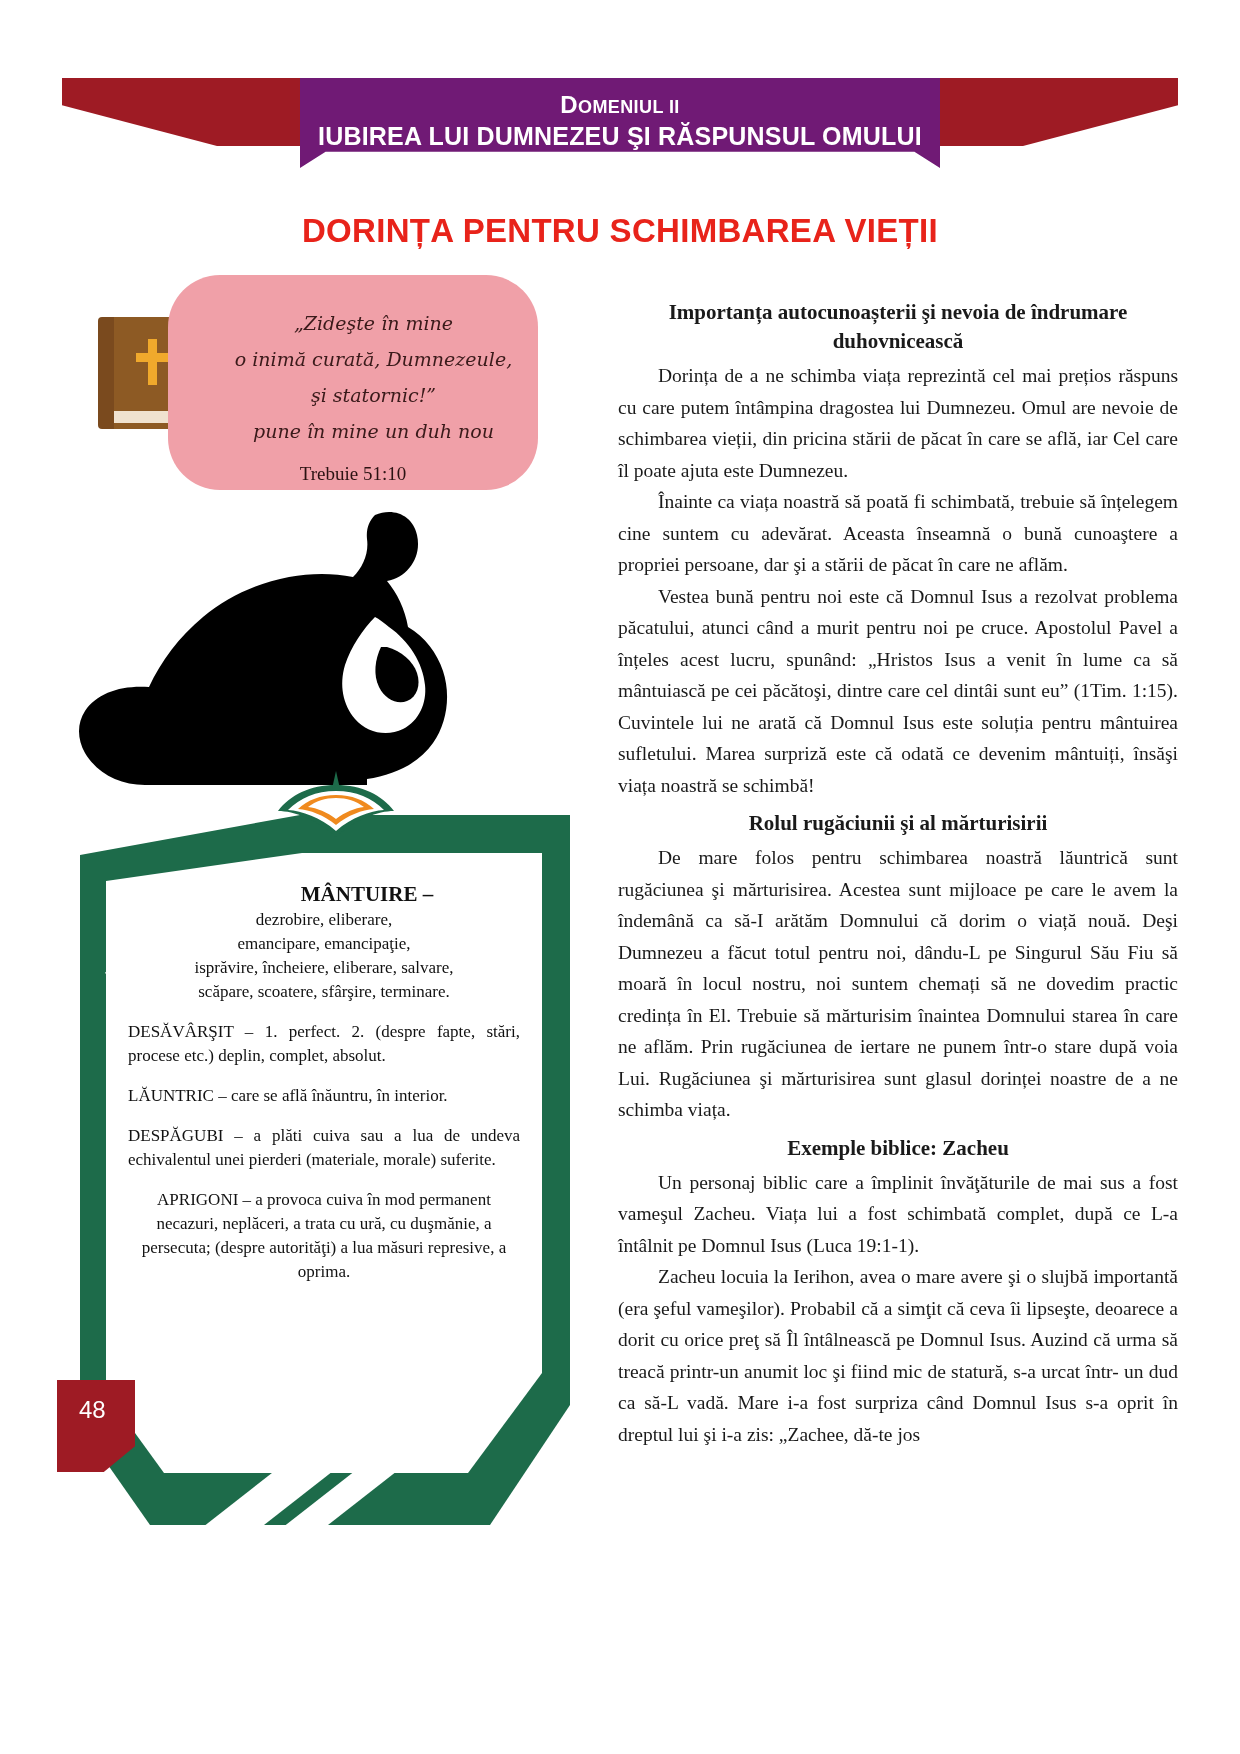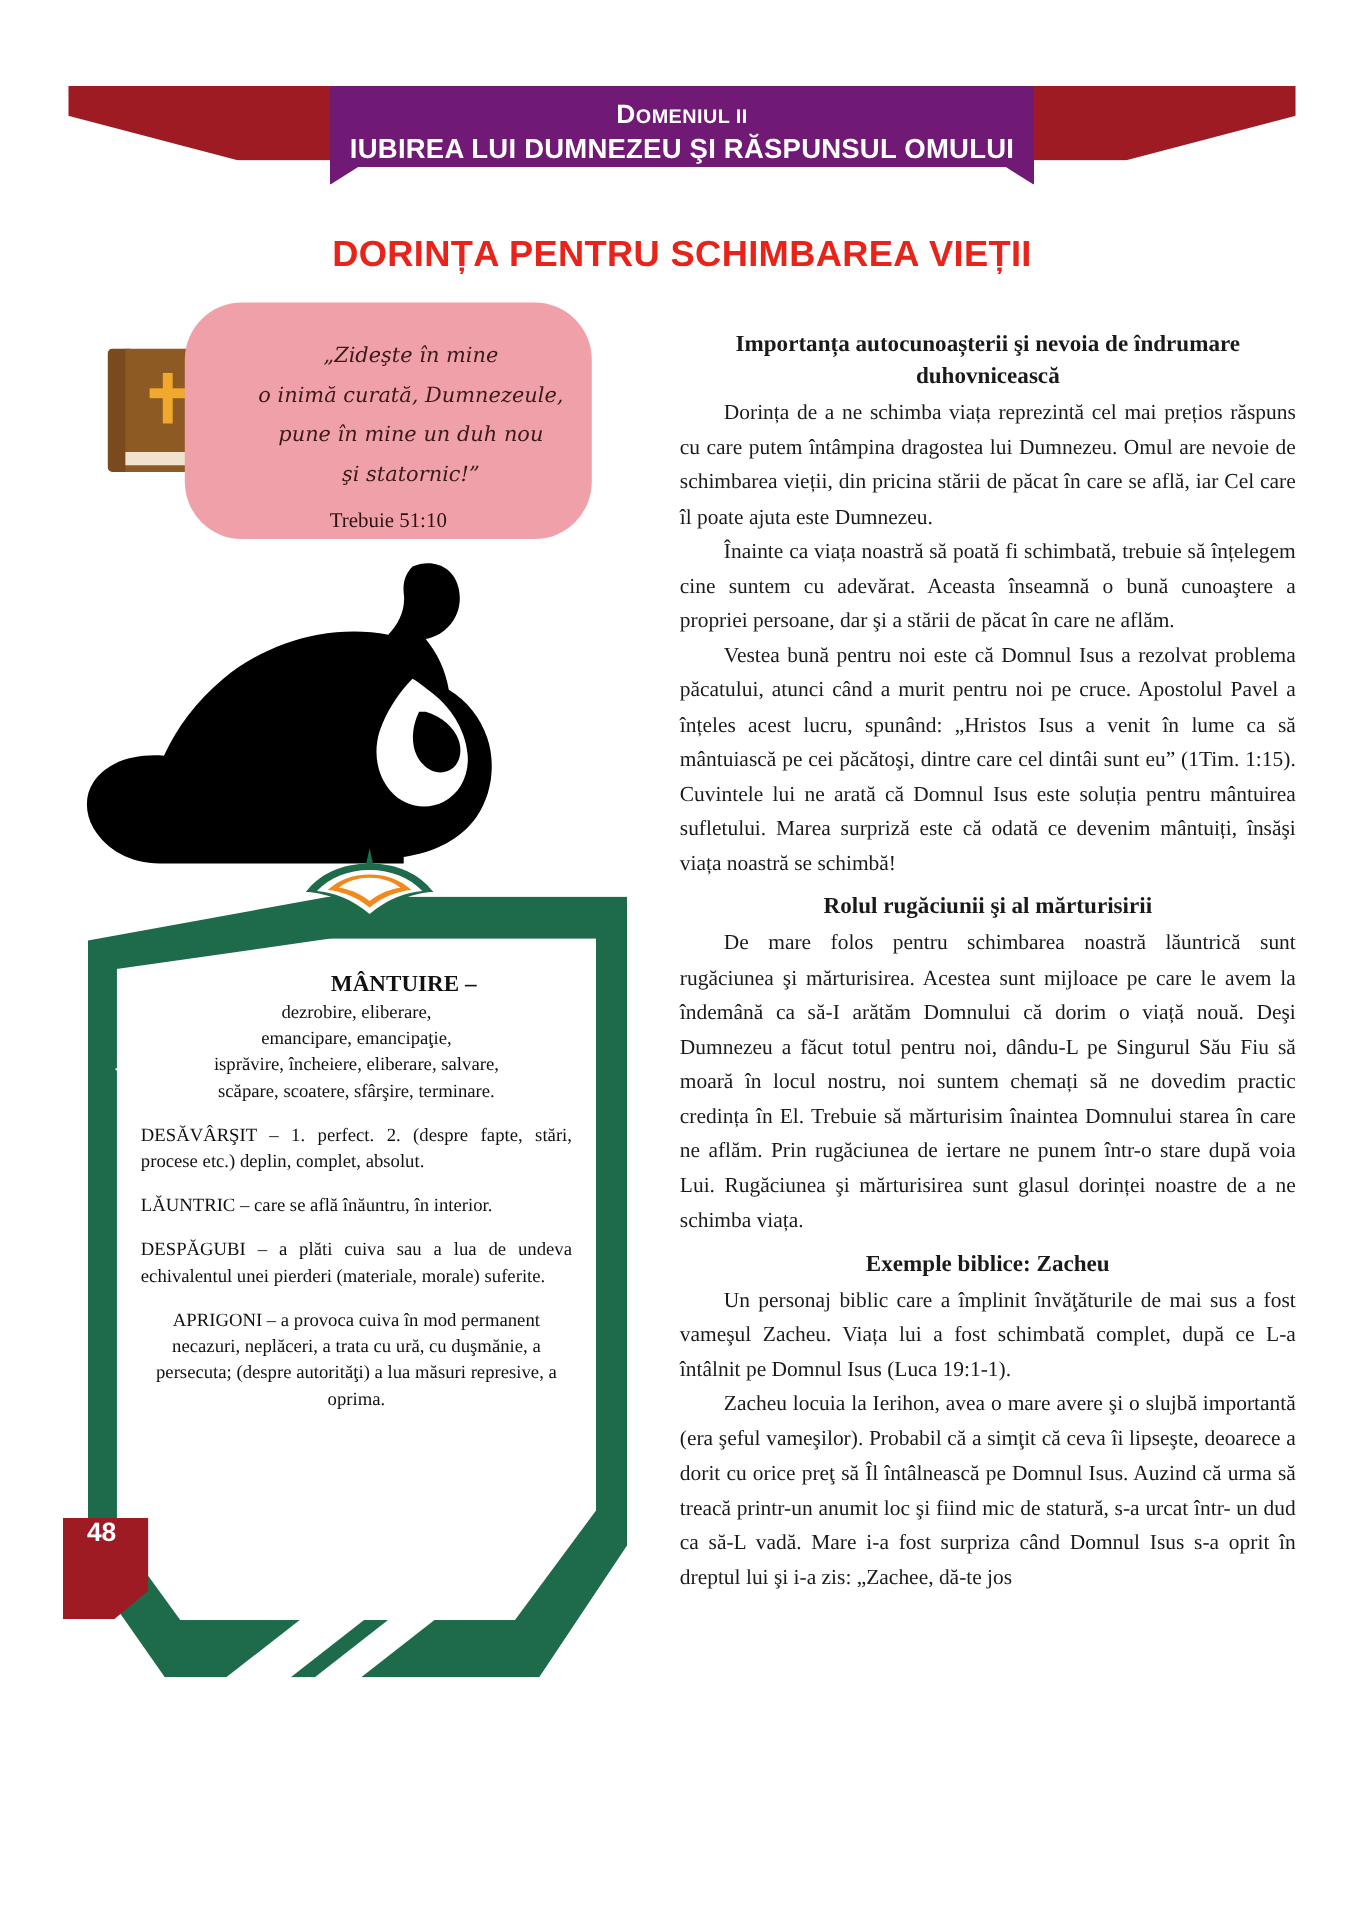--- a/index.html
+++ b/index.html
@@ -220,23 +220,23 @@
 
   
   .pagenum {
     position:absolute;
     left:57px; top:1380px;
     width:78px; height:92px;
     background:#9e1b24;
     clip-path: polygon(0 0, 100% 0, 100% 72%, 60% 100%, 0 100%);
     color:#ffffff;
     font-family:"Liberation Sans", sans-serif;
-    font-weight:bold;
+    font-weight:normal;
     font-size:24px;
-    padding:0 0 0 22px;
+    padding:16px 0 0 22px;
   }
 </style>
 </head>
 <body>
 
 <div class="header-wrap">
   <div class="ribbon-left"></div>
   <div class="ribbon-right"></div>
   <div class="header-center">
     <div class="header-domain"><span class="dropcap">D</span><span>OMENIUL II</span></div>
@@ -252,22 +252,22 @@
     <div class="bible-icon">
       <div class="bible-spine"></div>
       <div class="bible-cover"></div>
       <div class="bible-pages"></div>
       <div class="bible-cross-v"></div>
       <div class="bible-cross-h"></div>
     </div>
     <div class="verse-bubble">
       <div class="verse-line">„Zideşte în mine</div>
       <div class="verse-line">o inimă curată, Dumnezeule,</div>
+      <div class="verse-line">şi statornic!”</div>
       <div class="verse-line">pune în mine un duh nou</div>
-      <div class="verse-line">şi statornic!”</div>
       <div class="verse-ref">Trebuie 51:10</div>
     </div>
   </div>
 
   <div class="silhouette">
     <svg class="sil-svg" width="440" height="300" viewBox="0 0 440 300">
       <path fill="#000000" d="M300,18 C318,10 338,18 342,38 C347,60 333,80 312,84 C322,96 330,112 333,130
         C350,140 362,156 368,174 C376,198 372,226 358,246 C344,266 320,278 292,282
         L292,288 L70,288 C44,288 22,276 10,256 C2,242 2,226 10,214 C22,196 46,188 74,190
         C86,164 104,140 128,120 C152,100 182,86 214,80 C236,76 258,76 278,80

